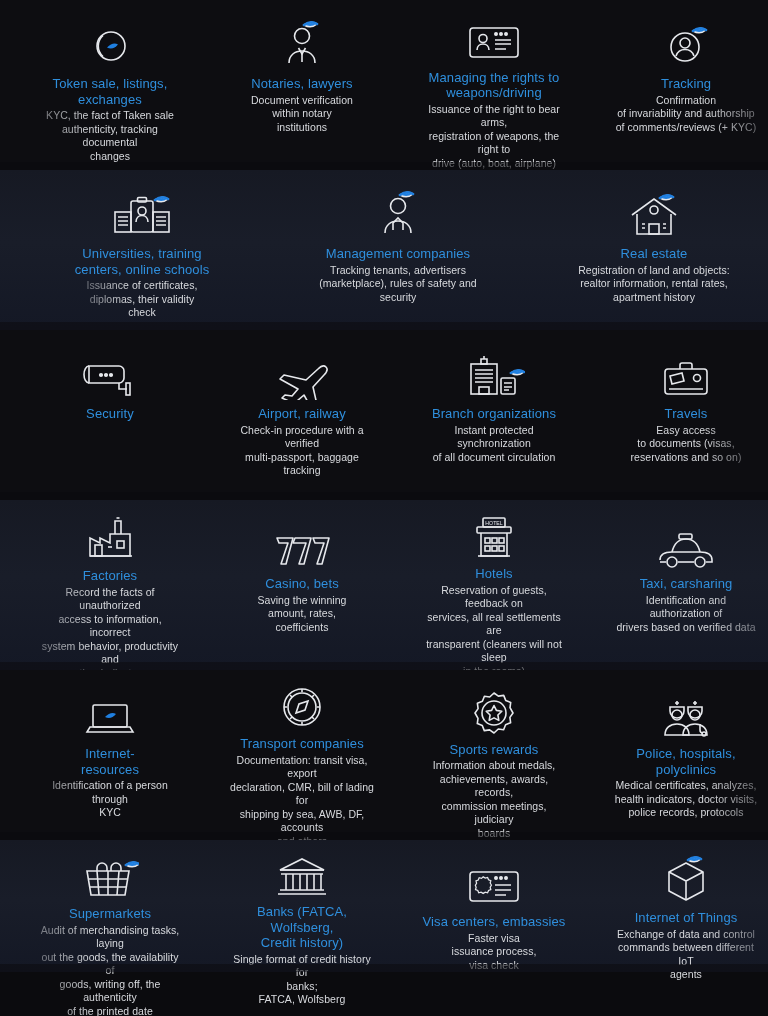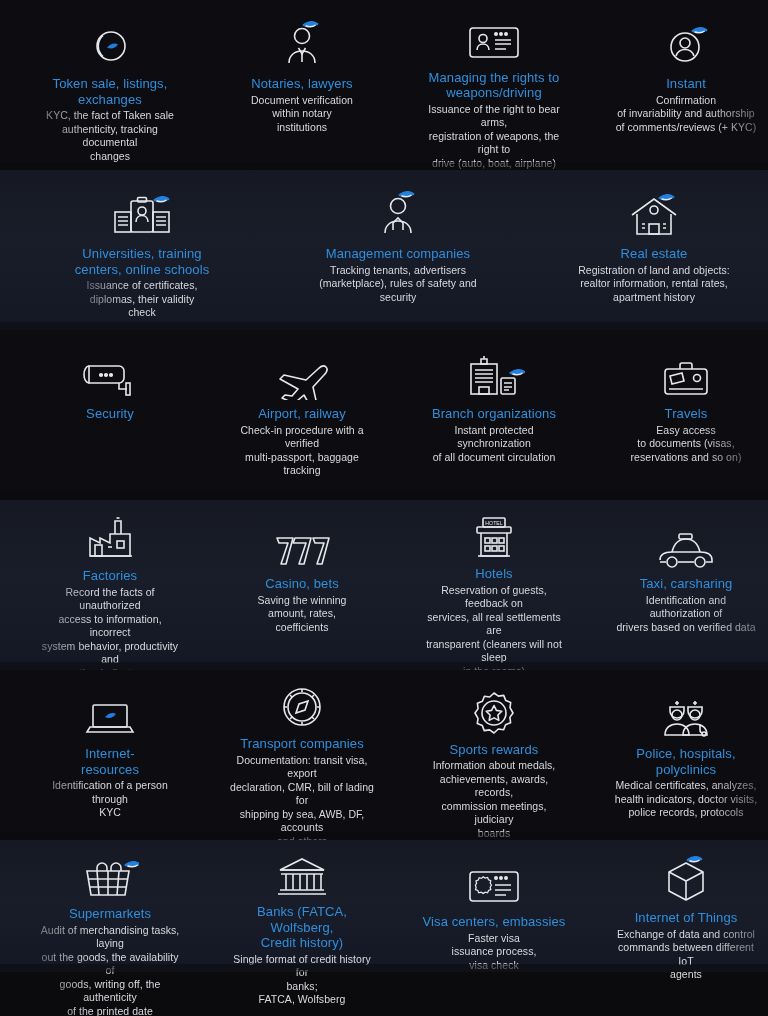--- a/index.html
+++ b/index.html
@@ -127,21 +127,21 @@
       <div class="cell fade-r">
         <div class="icon-wrap">
           <svg width="48" height="48" viewBox="0 0 48 48" fill="none" stroke="#e6e8ec" stroke-width="1.6">
   <circle cx="23" cy="25" r="14"></circle>
   <circle cx="23" cy="21" r="5"></circle>
             <path d="M14 34c1.5-4.5 5-6.5 9-6.5s7.5 2 9 6.5"></path>
   <path d="M31 9 q7 -5 13 -1 q-6 5 -13 1z" fill="#1f7fe0"></path>
           <path d="M31 9 q7 -5 13 -1" fill="none" stroke="#1f7fe0" stroke-width="2.6" stroke-linecap="round"></path>
           </svg>
         </div>
-        <div class="ttl" style="white-space: pre-line;">Instant</div>
+        <div class="ttl" style="white-space: pre-line;">Tracking</div>
         <div class="desc">Confirmation
 of invariability and authorship
 of comments/reviews (+ KYC)</div>
       </div>
       <div class="bottombar"></div>
     </div>
     <div class="row navy r2">
       <div class="cell fade-l">
         <div class="icon-wrap">
           <svg width="64" height="46" viewBox="0 0 64 46" fill="none" stroke="#e6e8ec" stroke-width="1.6">

